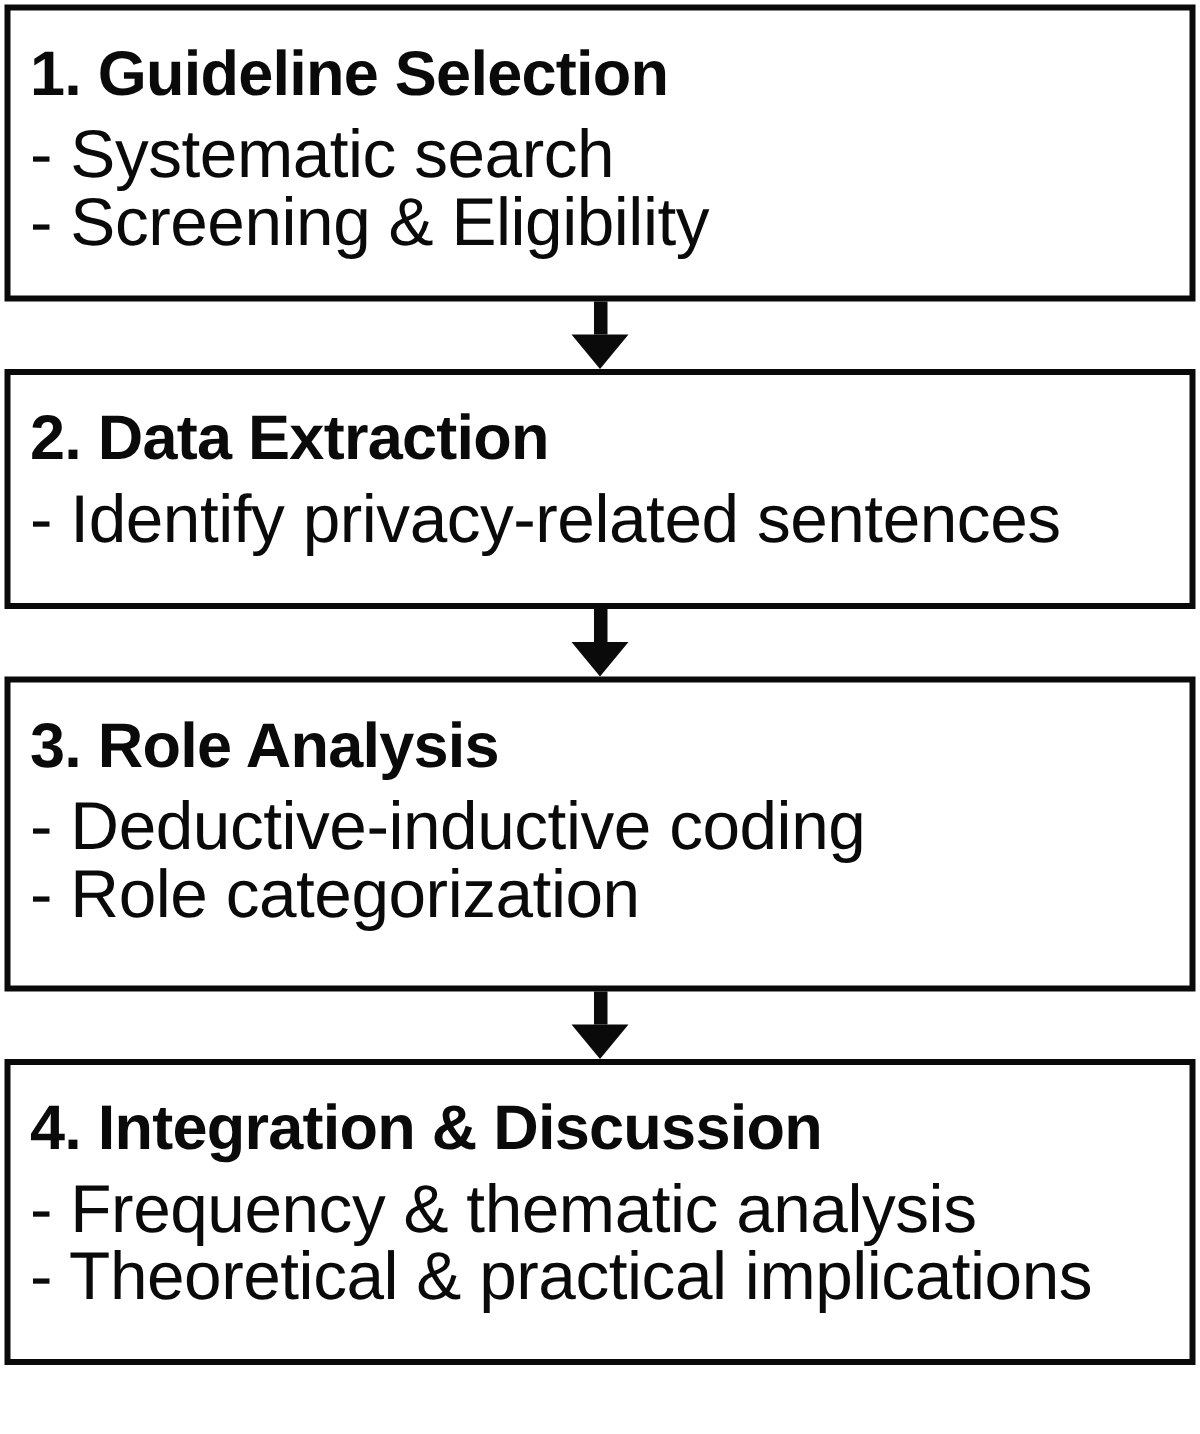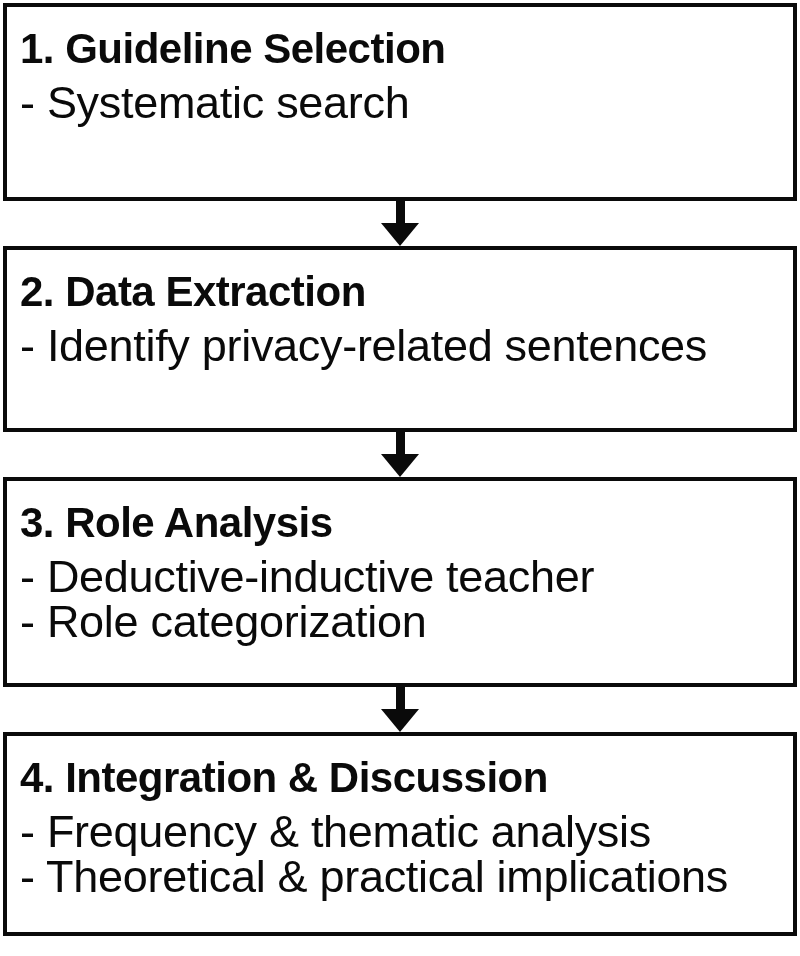--- a/index.html
+++ b/index.html
@@ -21,21 +21,21 @@
     display:flex;
     flex-direction:column;
   }
   .step-box{
     border:4px solid var(--ink);
     background:var(--paper);
     padding:16px 18px 0 13px;
     overflow:hidden;
   }
   .box-1{height:198px;}
-  .box-2{height:186px;}
+  .box-2{height:160px;}
   .box-3{height:210px;}
   .box-4{height:204px;}
   .step-title{
     margin:0 0 5px 0;
     font-size:42px;
     line-height:52px;
     font-weight:bold;
     letter-spacing:-0.5px;
     white-space:nowrap;
   }
@@ -69,40 +69,41 @@
   }
 </style>
 </head>
 <body>
 
 <div class="flowchart">
 
   <section class="step-box box-1">
     <h2 class="step-title">1. Guideline Selection</h2>
     <p class="step-item">- Systematic search</p>
+    <p class="step-item">- Screening &amp; Eligibility</p>
   </section>
 
   <div class="arrow">
     <span class="arrow-shaft"></span>
     <span class="arrow-head"></span>
   </div>
 
   <section class="step-box box-2">
     <h2 class="step-title">2. Data Extraction</h2>
     <p class="step-item">- Identify privacy-related sentences</p>
   </section>
 
   <div class="arrow">
     <span class="arrow-shaft"></span>
     <span class="arrow-head"></span>
   </div>
 
   <section class="step-box box-3">
     <h2 class="step-title">3. Role Analysis</h2>
-    <p class="step-item">- Deductive-inductive teacher</p>
+    <p class="step-item">- Deductive-inductive coding</p>
     <p class="step-item">- Role categorization</p>
   </section>
 
   <div class="arrow">
     <span class="arrow-shaft"></span>
     <span class="arrow-head"></span>
   </div>
 
   <section class="step-box box-4">
     <h2 class="step-title">4. Integration &amp; Discussion</h2>

